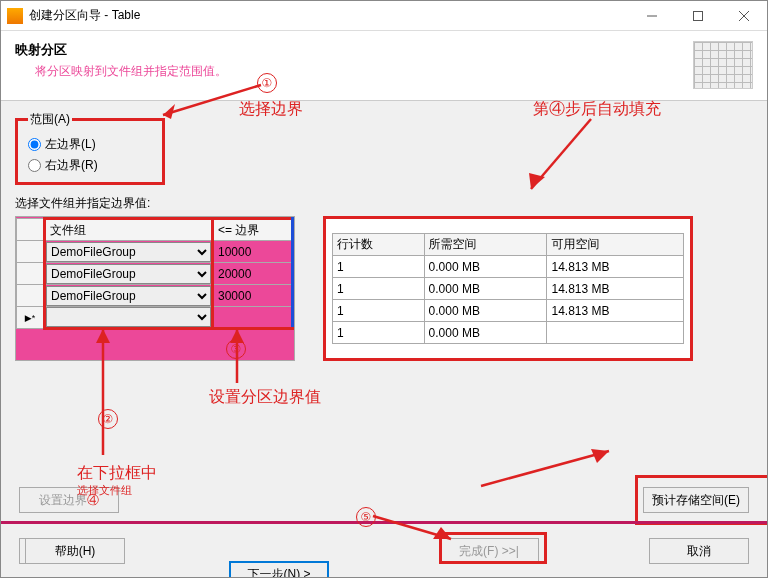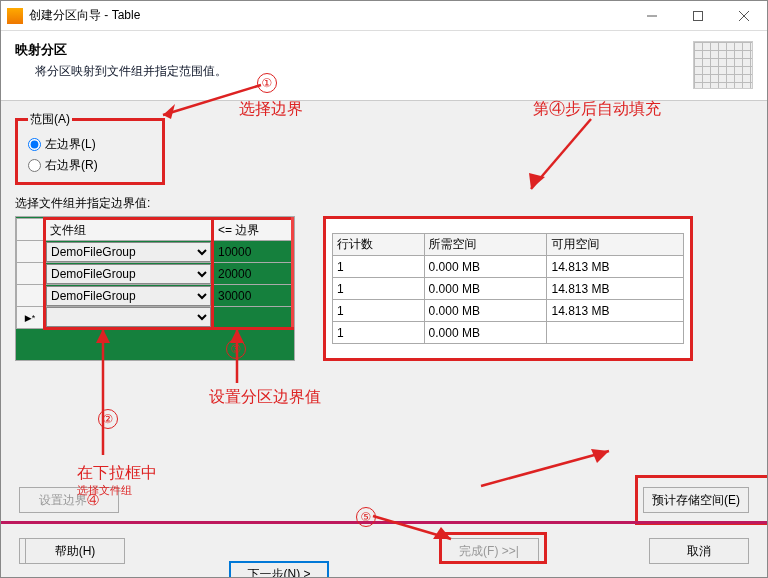--- a/index.html
+++ b/index.html
@@ -6,44 +6,44 @@
 body { width: 768px; height: 578px; background: #f0f0f0; position: relative; overflow: hidden; border: 1px solid #888; }
 .titlebar { height: 30px; background: #fff; display: flex; align-items: center; padding-left: 6px; border-bottom: 1px solid #ddd; }
 .titlebar .icon { width: 16px; height: 16px; background: linear-gradient(#fa0,#e70); margin-right: 6px; display:inline-block; }
 .titlebar .title { flex: 1; }
 .winbtns { display: flex; }
 .winbtn { width: 46px; height: 30px; display:flex; align-items:center; justify-content:center; color:#555; cursor:pointer; }
 .winbtn svg { width:10px; height:10px; }
 .header { height: 70px; background: #fff; display:flex; align-items:flex-start; padding:10px 14px; border-bottom:1px solid #ccc; }
 .header-text { flex:1; }
 .header-text h2 { font-size:13px; font-weight:bold; }
-.header-text p { margin-top:4px; padding-left:20px; font-size:12px; color:#0f172a; }
+.header-text p { margin-top:4px; padding-left:20px; font-size:12px; color:#ec4899; }
 .header-img { width:60px; height:48px;
   background-image:
     linear-gradient(#bbb 1px, transparent 1px),
     linear-gradient(90deg, #bbb 1px, transparent 1px);
   background-size: 8px 8px, 8px 8px; background-color:#eee; border:1px solid #ccc;
 }
 .content { padding: 10px 14px 0 14px; position:relative; }
 .range-box { border:3px solid #d22; padding:4px 10px 8px 10px; width:150px; position:relative; }
 .range-box legend { padding:0 2px; }
 .radio-row { display:flex; align-items:center; margin-top:4px; }
 .radio-row input { margin-right:4px; }
 .sel-label { margin-top:10px; }
 .grid-area { display:flex; gap:0; margin-top:4px; }
-.left-grid { border:1px solid #aaa; background:#15803d; width:280px; }
+.left-grid { border:1px solid #aaa; background:#ec4899; width:280px; }
 .right-grid { border:3px solid #d22; background:#fff; width:370px; margin-left:28px; }
 table { border-collapse:collapse; width:100%; }
 th, td { border:1px solid #aaa; height:22px; font-size:12px; padding:0 4px; text-align:left; }
 th { background:#f4f4f4; font-weight:normal; }
 .row-head { width:28px; background:#f4f4f4; text-align:center; }
 .sel-cell { padding:0; }
 .sel-cell select, .sel-cell .fakesel { width:100%; height:20px; border:1px solid #888; background:#eee; font-size:12px; }
 .col-fg { border-left:3px solid #d22; border-right:3px solid #d22; }
-.col-bd { border-left:3px solid #d22; border-right:3px solid #ef4444; }
+.col-bd { border-left:3px solid #d22; border-right:3px solid #1d4ed8; }
 .red-top { border-top:3px solid #d22 !important; }
 .red-bot { border-bottom:3px solid #d22 !important; }
 .btns-row { display:flex; justify-content:space-between; gap:18px; padding:8px 18px; position:absolute; width:100%; left:0; }
 .btns-row.mid { top:478px; }
 .btns-row.sep { border-top:3px solid #be185d; top:520px; padding-top:14px;gap:17px;}
 button.std { min-width:100px; height:26px; background:#efefef; border:1px solid #aaa; cursor:pointer; padding:0 8px; }
 button.std:disabled { color:#999; }
 button.std.primary { border:2px solid #0078d7;margin-top:23px; }
 .red-frame { position:absolute; border:3px solid #d22; pointer-events:none; }
 .ann { position:absolute; color:#d22; font-size:14px; pointer-events:none; font-weight:normal; }

